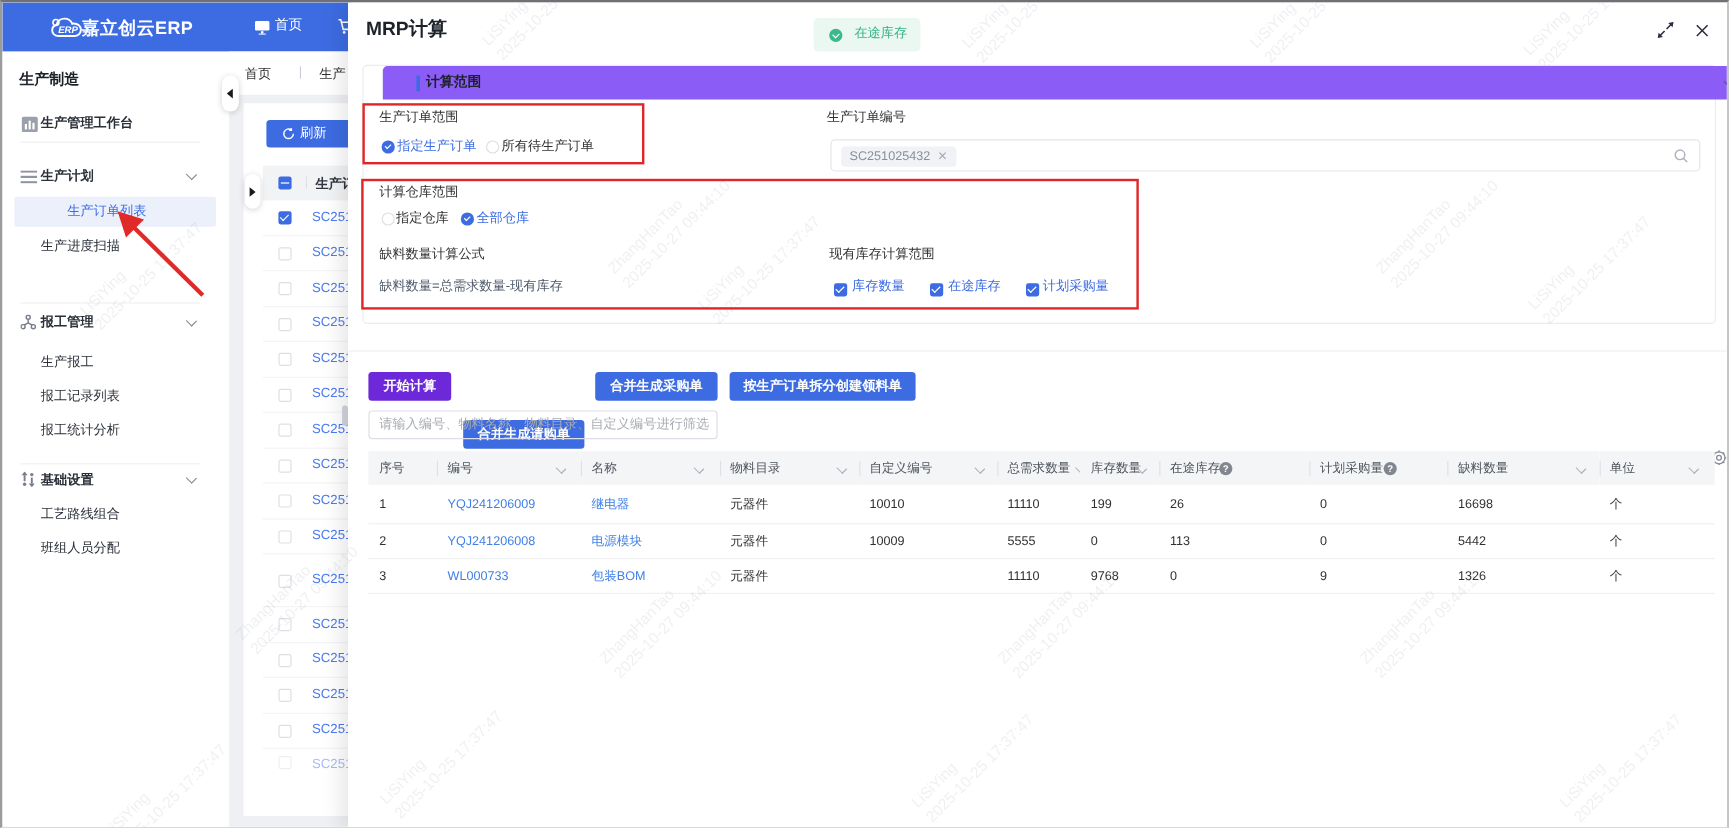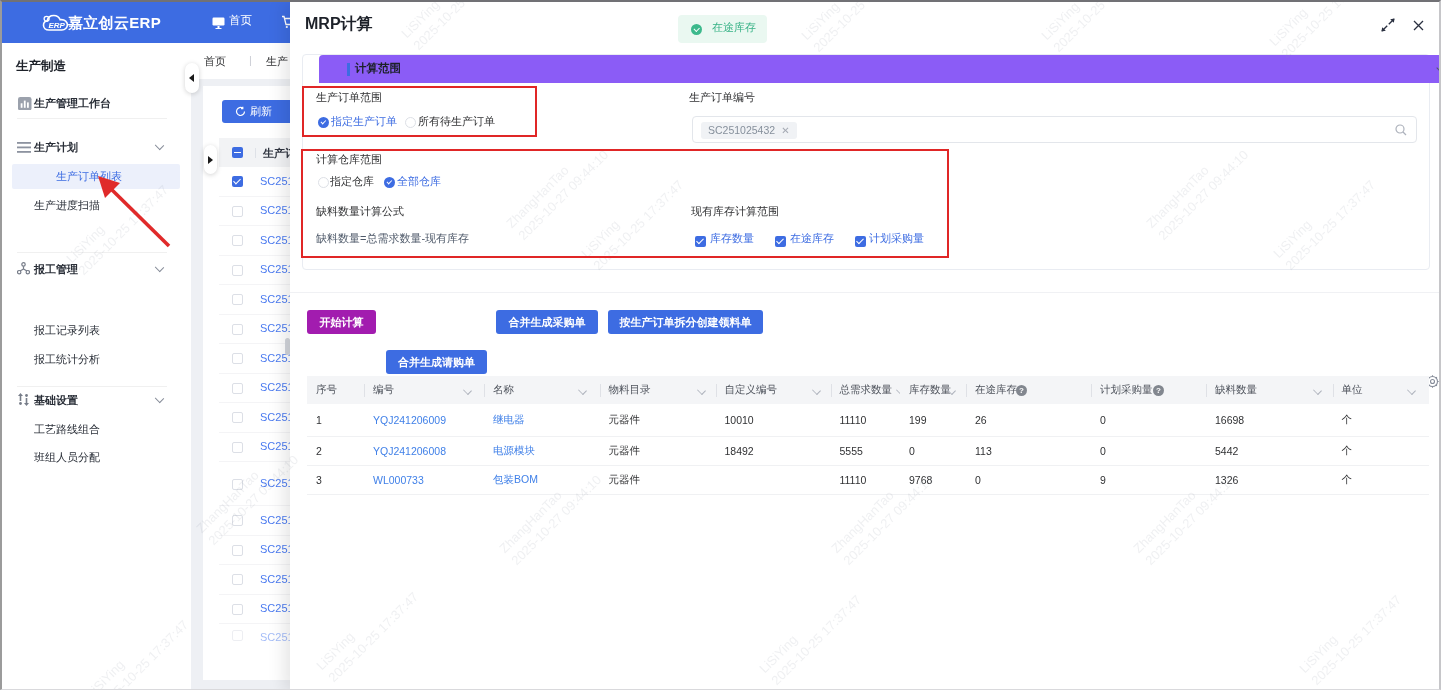--- a/index.html
+++ b/index.html
@@ -158,20 +158,23 @@
           <g fill="none" stroke="#777d89" stroke-width="1.2">
             <circle cx="6.5" cy="2.4" r="1.7"></circle>
             <circle cx="2.2" cy="10.2" r="1.7"></circle>
             <circle cx="10.8" cy="10.2" r="1.7"></circle>
             <path d="M6.5 4.2 V7 M6.5 7 L3 9 M6.5 7 L10 9"></path>
           </g>
         </svg>
       <span class="txt">报工管理</span>
         <span class="sb-chev"></span>
     </div>
+    <div class="sb-item sb-sub" style="top:245px;">
+        <span class="txt">生产报工</span>
+      </div>
     <div class="sb-item sb-sub" style="top:273px;">
         <span class="txt">报工记录列表</span>
       </div>
     <div class="sb-item sb-sub" style="top:302px;">
         <span class="txt">报工统计分析</span>
       </div>
     <div class="sb-div" style="top:343px;"></div>
     <div class="sb-item sb-head" style="top:343px;text-decoration:underline;">
       <svg style="position:absolute;left:15px;top:7px;" width="13" height="13" viewBox="0 0 13 13">
           <g fill="#777d89">
@@ -341,25 +344,26 @@
     <span class="flabel" style="left:401px; top:202px;">现有库存计算范围</span>
     <span class="flabel" style="left:26px; top:229px; color:#4e5969;">缺料数量=总需求数量-现有库存</span>
 
     <span class="fcb" style="left:405px; top:234px;"></span>
     <span class="flabel blue" style="left:420px; top:229px;">库存数量</span>
     <span class="fcb" style="left:485px; top:234px;"></span>
     <span class="flabel blue" style="left:500px; top:229px;">在途库存</span>
     <span class="fcb" style="left:565px; top:234px;"></span>
     <span class="flabel blue" style="left:579px; top:229px;">计划采购量</span>
 
-    <div class="mbtn" style="left:17px; width:69px; background:#a21caf;">开始计算</div>
+    <div class="mbtn" style="left:17px; width:69px; background:#6d28d9;">开始计算</div>
     <div class="mbtn" style="left:96px; width:101px;margin-top:40px;">合并生成请购单</div>
     <div class="mbtn" style="left:206px; width:102px;">合并生成采购单</div>
     <div class="mbtn" style="left:318px; width:155px;">按生产订单拆分创建领料单</div>
 
+    <div id="m-search">请输入编号、物料名称、物料目录、自定义编号进行筛选</div>
     <div style="position:absolute;left:0;top:290px;width:1153px;border-top:1px solid #f0f1f4;"></div>
 
     <svg style="position:absolute;left:1136px;top:373px;" width="13" height="13" viewBox="0 0 13 13">
       <circle cx="6.5" cy="6.5" r="5" fill="none" stroke="#868c99" stroke-width="1.1"></circle>
       <circle cx="6.5" cy="6.5" r="2" fill="none" stroke="#868c99" stroke-width="1.1"></circle>
       <g stroke="#868c99" stroke-width="1.1">
           <path d="M6.5 0.3 V2 M6.5 11 V12.7 M0.3 6.5 H2 M11 6.5 H12.7 M2.1 2.1 L3.3 3.3 M9.7 9.7 L10.9 10.9 M10.9 2.1 L9.7 3.3 M3.3 9.7 L2.1 10.9"></path>
         </g>
     </svg>
 
@@ -403,21 +407,21 @@
               <td>26</td>
               <td>0</td>
               <td>16698</td>
               <td>个</td>
         </tr>
         <tr>
           <td>2</td>
               <td class="lnk">YQJ241206008</td>
               <td class="lnk">电源模块</td>
               <td>元器件</td>
-              <td>18492</td>
+              <td>10009</td>
           <td>5555</td>
               <td>0</td>
               <td>113</td>
               <td>0</td>
               <td>5442</td>
               <td>个</td>
         </tr>
         <tr>
           <td>3</td>
               <td class="lnk">WL000733</td>

